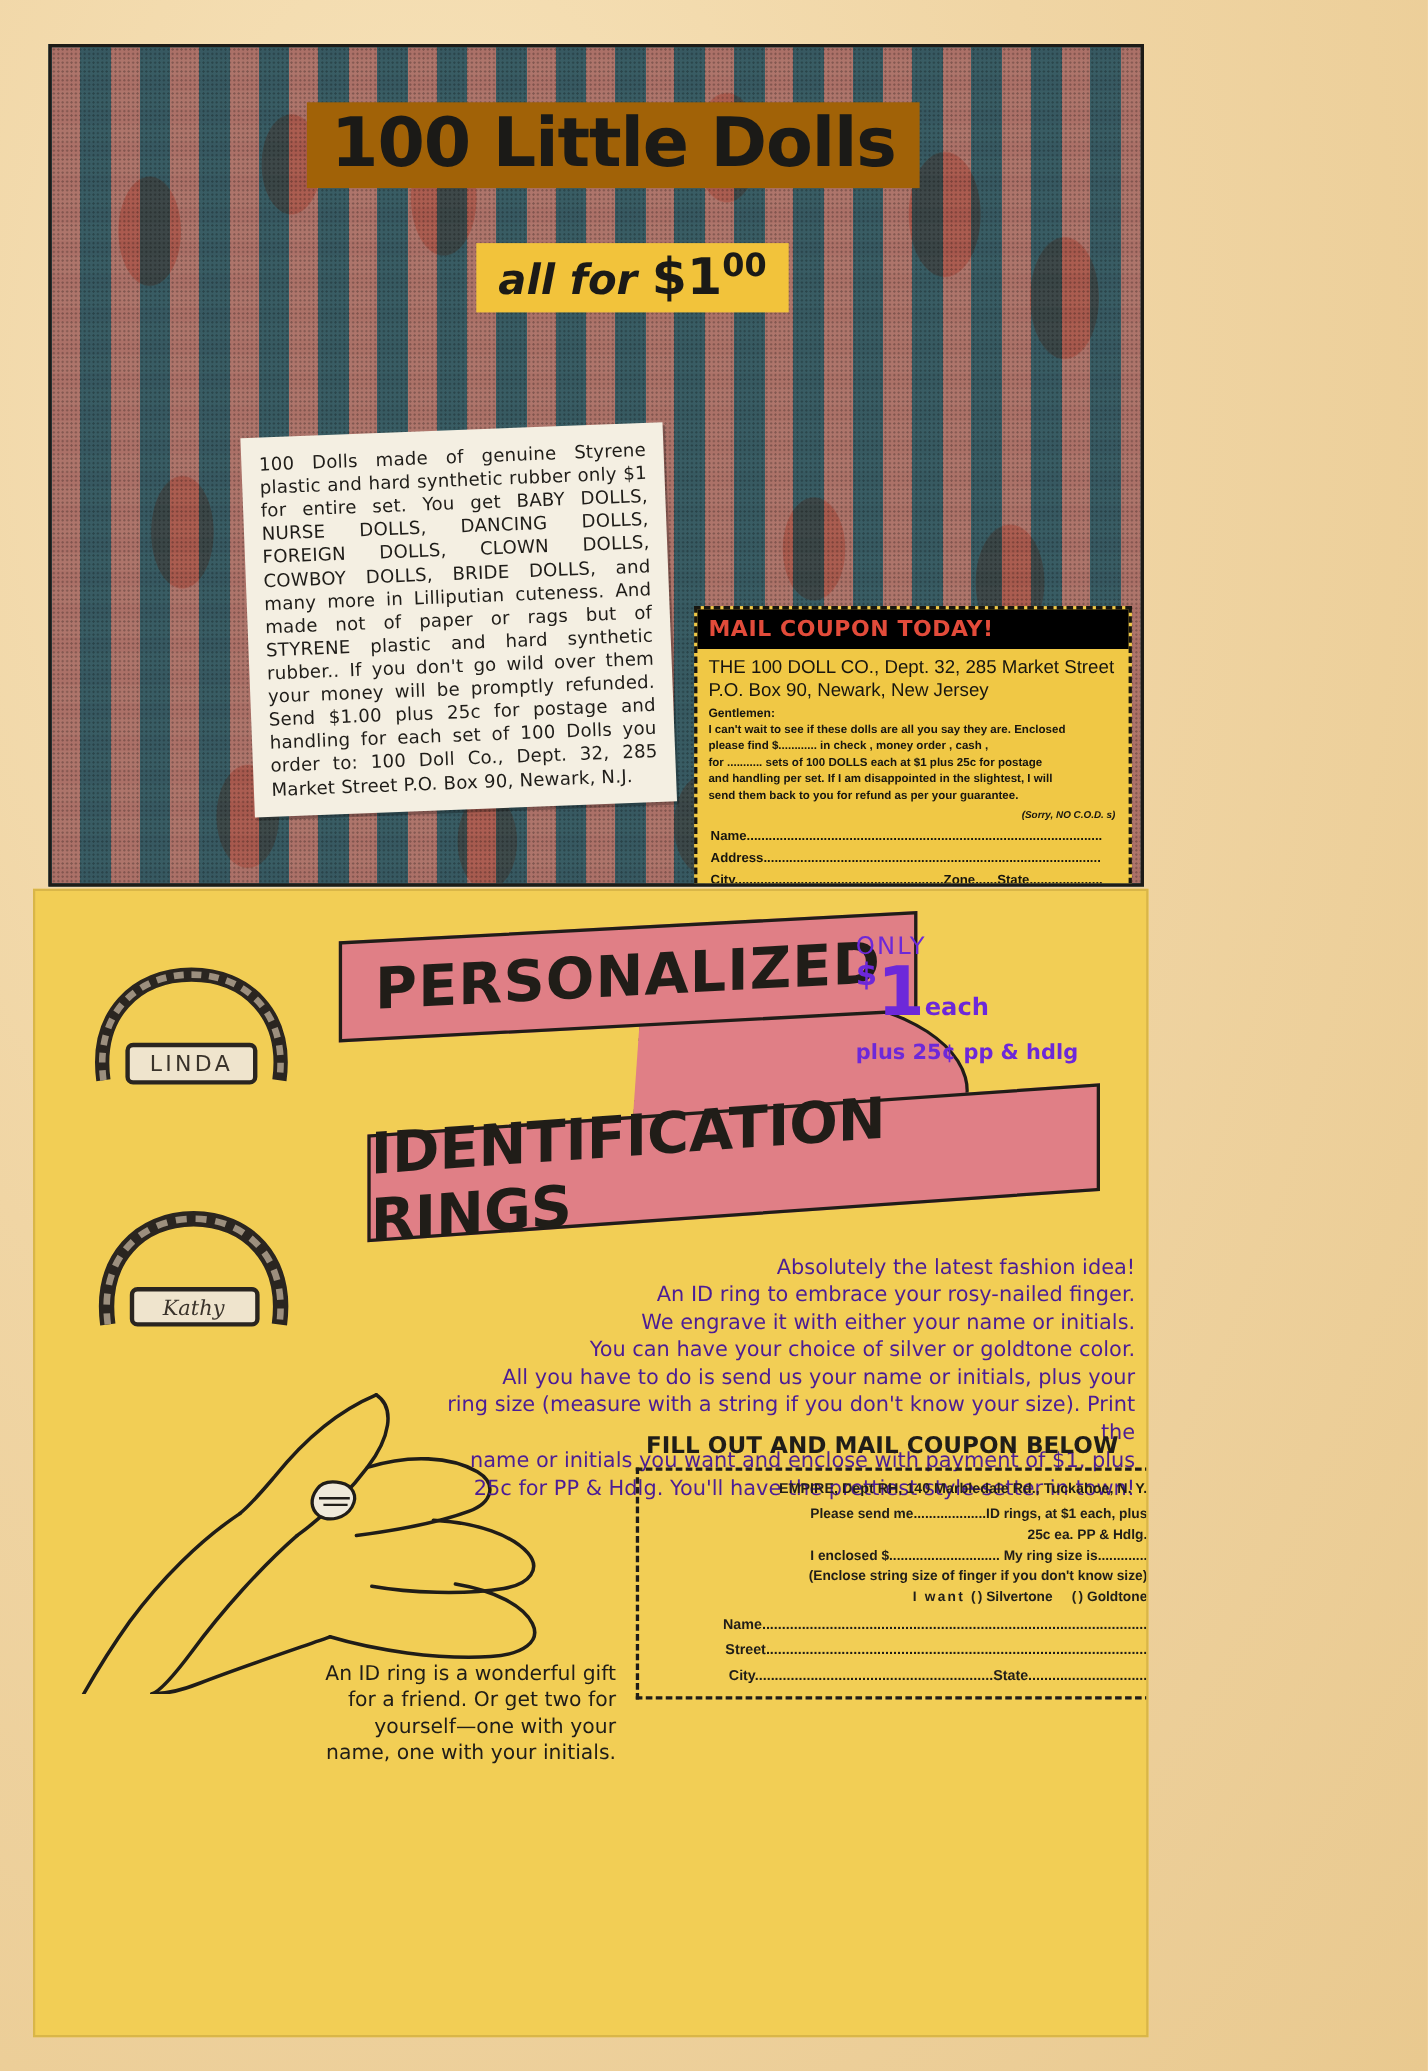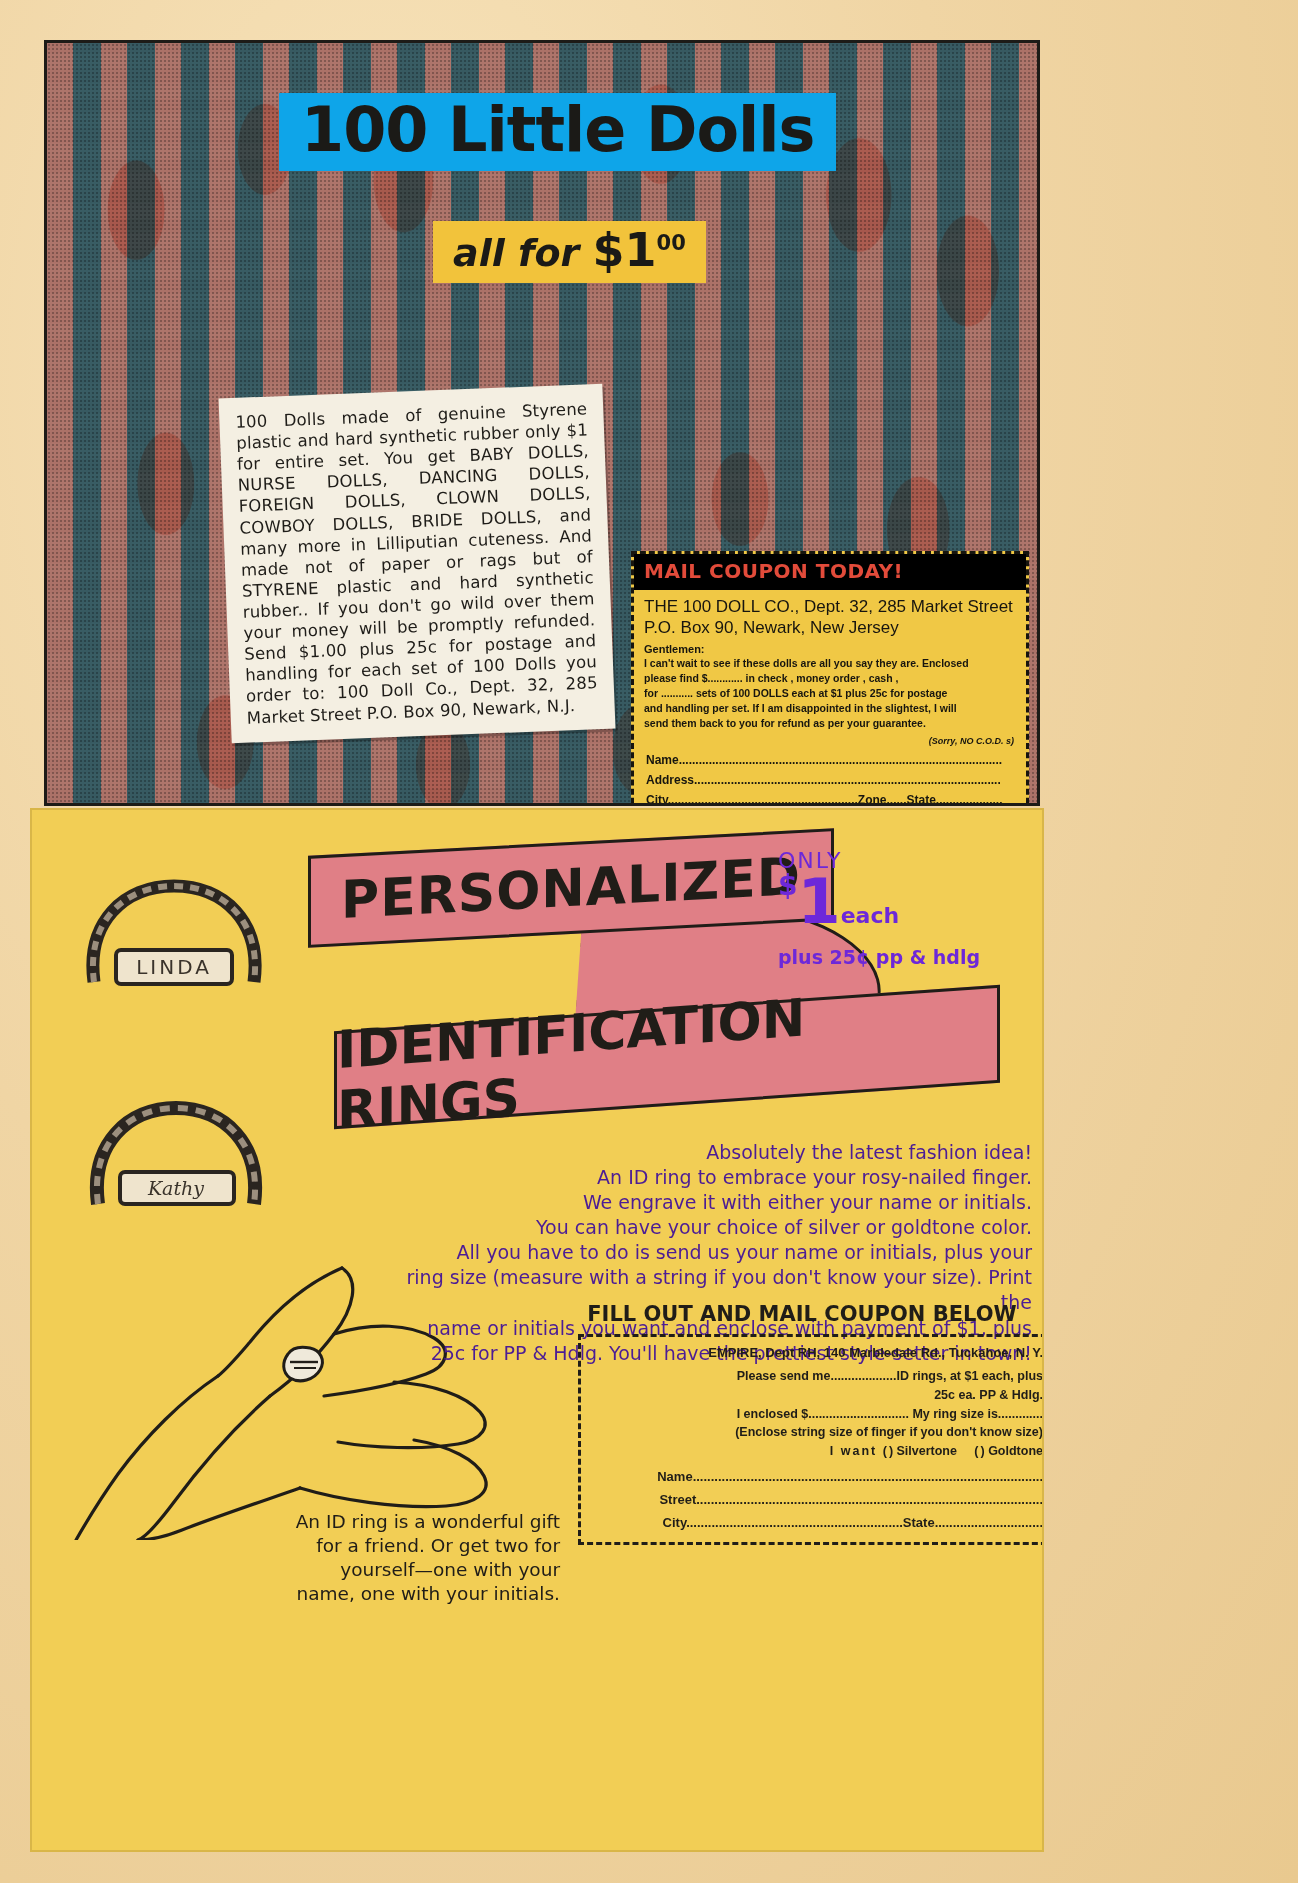--- a/index.html
+++ b/index.html
@@ -83,21 +83,21 @@
     inset: 0;
     background-image: radial-gradient(circle, rgba(0,0,0,.25) 0.8px, transparent 1.2px);
     background-size: 4px 4px;
     pointer-events: none;
   }
 
   .dolls-title {
     position: absolute;
     left: 232px;
     top: 50px;
-    background: #0ea5e9;
+    background: #a16207;
     padding: 6px 22px 10px 22px;
     color: #1b1a17;
     font-weight: bold;
     font-size: 62px;
     letter-spacing: -1px;
     line-height: 1;
     font-family: "DejaVu Sans", sans-serif;
     white-space: nowrap;
   }
   .dolls-sub {
@@ -112,21 +112,21 @@
     font-style: italic;
     line-height: 1;
     font-family: "DejaVu Sans", sans-serif;
     white-space: nowrap;
   }
   .dolls-sub .price {
     font-size: 46px;
     font-style: normal;
   }
   .dolls-sub .price sup {
-    font-size: 21px;
+    font-size: 29px;
     vertical-align: super;
     text-align: center;
   }
 
   .dolls-copy {
     position: absolute;
     left: 178px;
     top: 348px;
     width: 352px;
     background: #f4efe2;

